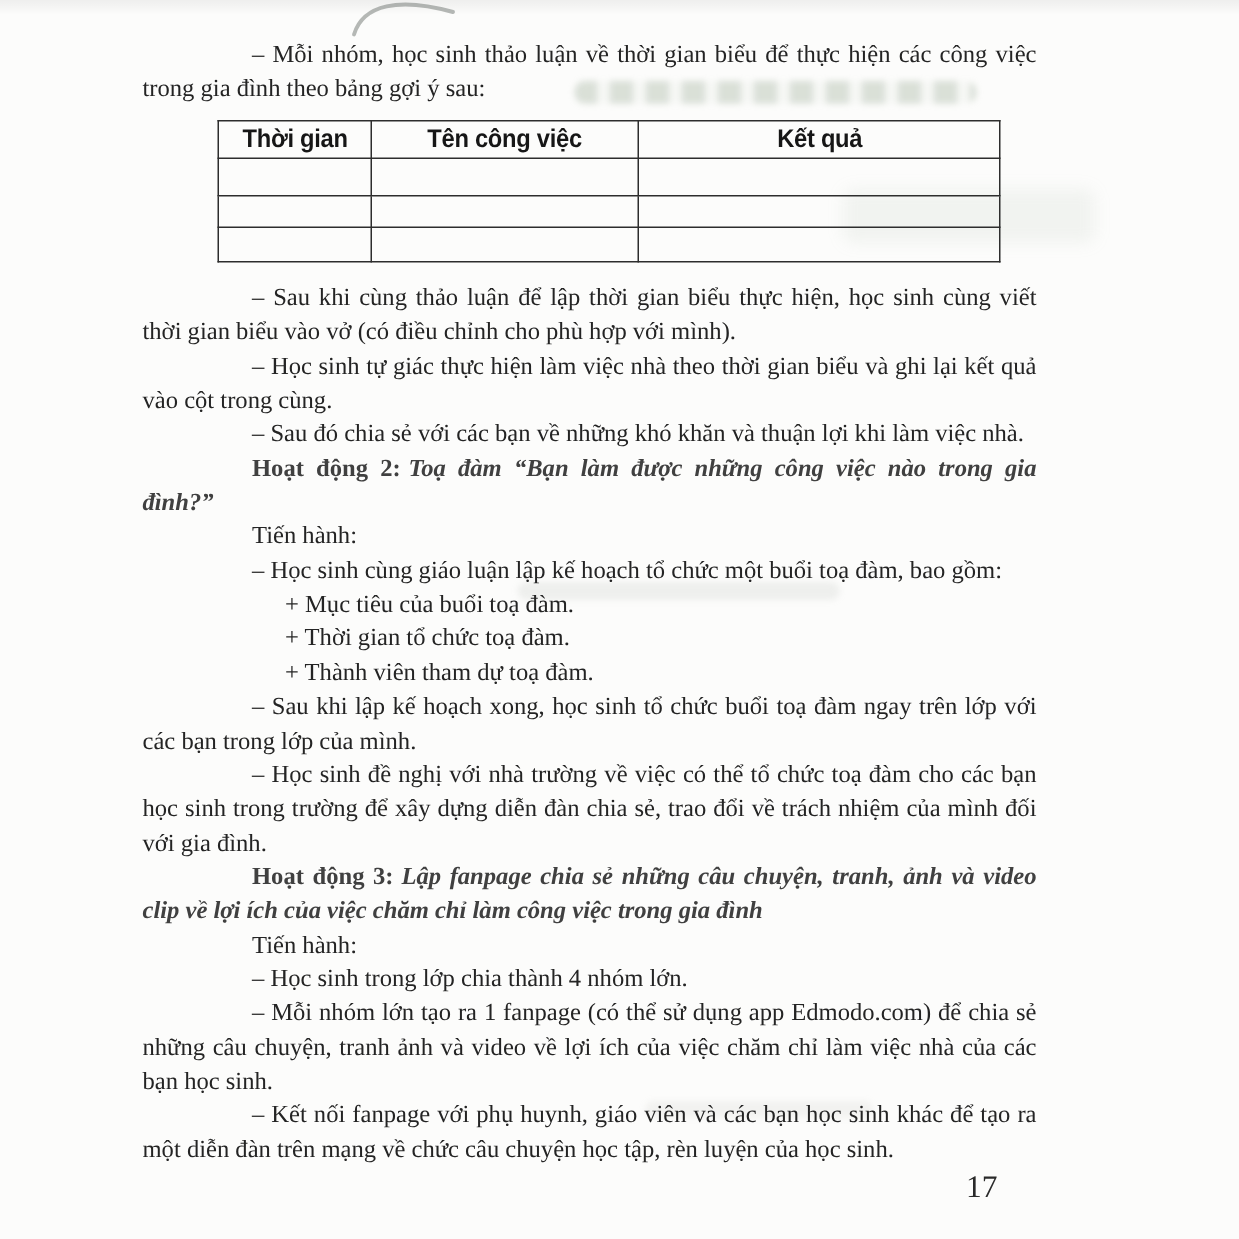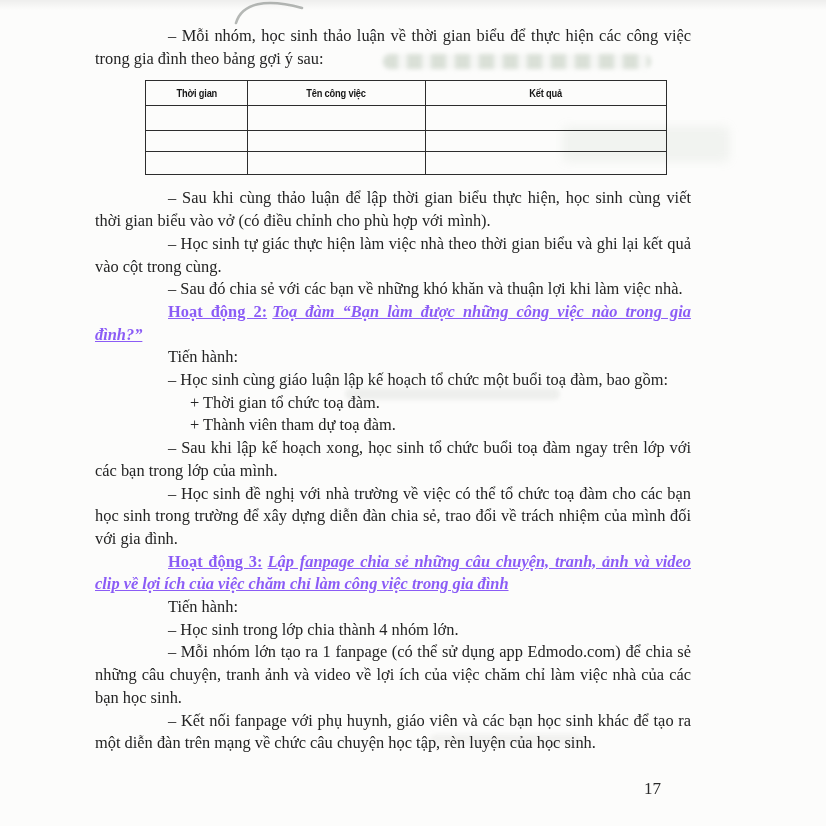--- a/index.html
+++ b/index.html
@@ -22,53 +22,53 @@
   .ghost-1{left:383px;top:54px;width:268px;height:15px;
     background:repeating-linear-gradient(90deg, rgba(152,170,148,0.34) 0 15px, rgba(152,170,148,0.06) 15px 24px);}
   .ghost-2{left:562px;top:126px;width:168px;height:36px;background:rgba(168,178,166,0.12);filter:blur(5px);}
   .ghost-3{left:345px;top:388px;width:215px;height:12px;background:rgba(160,170,158,0.15);}
   .ghost-4{left:430px;top:734px;width:152px;height:11px;background:rgba(160,166,158,0.11);}
 
   .content{position:absolute;left:95px;top:25px;width:596px;}
   p{margin:0;font-size:16.4px;line-height:22.7px;}
   p.body{text-align:justify;text-indent:73px;}
   p.plus{text-align:left;text-indent:95px;}
-  p.heading{text-align:justify;text-indent:73px;color:#8b5cf6;text-decoration:underline;}
+  p.heading{text-align:justify;text-indent:73px;color:#404040;}
   .heading .label{font-weight:bold;margin-right:0.32em;}
   .heading .title{font-weight:bold;font-style:italic;}
   p.proceed{text-indent:73px;}
 
   table.schedule{
     border-collapse:collapse;
     table-layout:fixed;
     width:521px;
     margin:10px 0 12px 50px;
   }
   .schedule th,.schedule td{
     border:1.8px solid #2d2d2d;
     padding:0 4px;
     box-sizing:border-box;
   }
   .schedule th{
     height:25px;
     font-family:"Liberation Sans","DejaVu Sans",sans-serif;
-    font-size:10px;font-weight:bold;color:#161616;
+    font-size:17px;font-weight:bold;color:#161616;
     text-align:center;vertical-align:middle;
   }
   .schedule th span{display:inline-block;transform:scaleX(0.93);letter-spacing:-0.2px;}
   .schedule tr.r1 td{height:25px;}
   .schedule tr.r2 td{height:21px;}
   .schedule tr.r3 td{height:23px;}
   .col-time{width:102px;}
   .col-task{width:178px;}
   .col-result{width:241px;}
 
   .page-num{
     position:absolute;left:644px;top:779px;
-    font-size:17px;color:#2a2a2a;
+    font-size:21px;color:#2a2a2a;
   }
 </style>
 </head>
 <body>
 
 <div class="page">
 
   <div class="edge-top"></div>
 
   <svg class="artifact-curve" width="82" height="28" viewBox="0 0 82 28">
@@ -121,20 +121,21 @@
     <p class="body">– Sau đó chia sẻ với các bạn về những khó khăn và thuận lợi khi làm việc nhà.</p>
 
     <p class="heading">
       <span class="label">Hoạt động 2:</span><span class="title">Toạ đàm “Bạn làm được những công việc nào trong gia đình?”</span>
     </p>
 
     <p class="proceed">Tiến hành:</p>
 
     <p class="body">– Học sinh cùng giáo luận lập kế hoạch tổ chức một buổi toạ đàm, bao gồm:</p>
 
+    <p class="plus">+ Mục tiêu của buổi toạ đàm.</p>
     <p class="plus">+ Thời gian tổ chức toạ đàm.</p>
     <p class="plus">+ Thành viên tham dự toạ đàm.</p>
 
     <p class="body">– Sau khi lập kế hoạch xong, học sinh tổ chức buổi toạ đàm ngay trên lớp với các bạn trong lớp của mình.</p>
     <p class="body">– Học sinh đề nghị với nhà trường về việc có thể tổ chức toạ đàm cho các bạn học sinh trong trường để xây dựng diễn đàn chia sẻ, trao đổi về trách nhiệm của mình đối với gia đình.</p>
 
     <p class="heading">
       <span class="label">Hoạt động 3:</span><span class="title">Lập fanpage chia sẻ những câu chuyện, tranh, ảnh và video clip về lợi ích của việc chăm chỉ làm công việc trong gia đình</span>
     </p>
 

